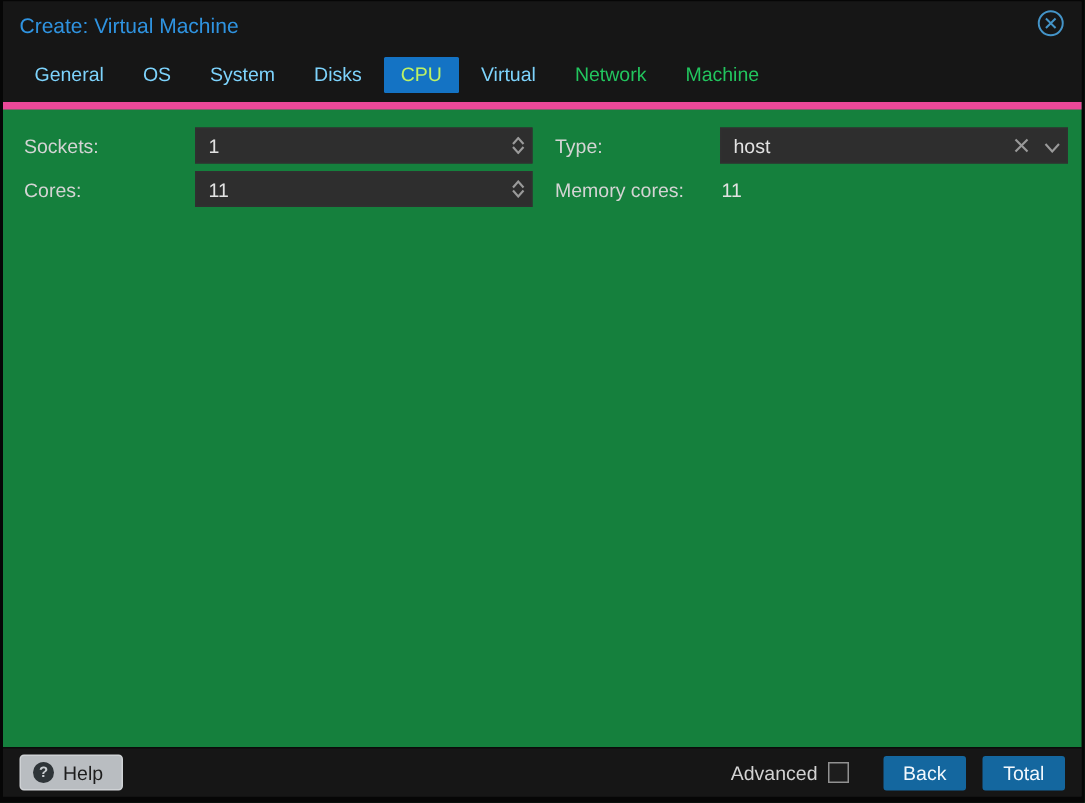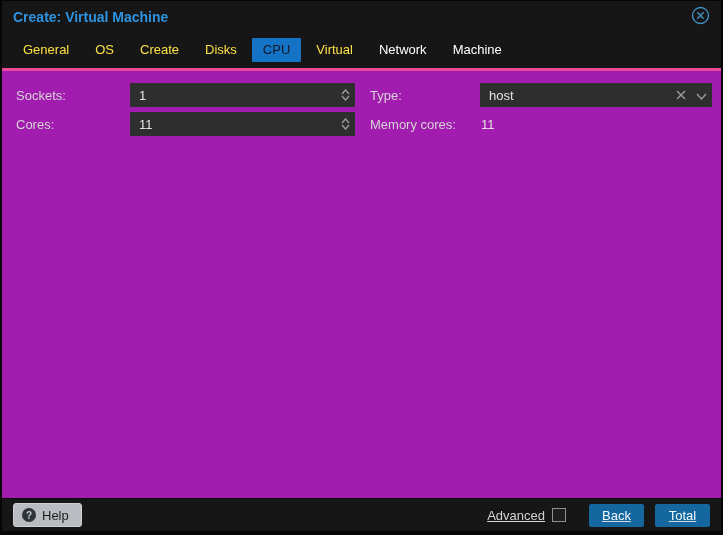--- a/index.html
+++ b/index.html
@@ -12,42 +12,41 @@
     border-width: 1px 2px 4px 2px;
     background: #161616;
     display: flex; flex-direction: column;
   }
 
   
   .titlebar {
     height: 31px; background: #161616;
     display: flex; align-items: center;
     padding: 12px 11px;
-    font-weight: bold;
   }
   .title { color: #2f93e0; font-size: 14px; flex: 1; }
   .close-btn { width: 20px; height: 20px; display: flex; align-items: center; justify-content: center; cursor: pointer; }
 
   
   .tabbar {
     height: 36px; background: #161616;
     display: flex; align-items: center;
     padding: 0 10px; gap: 4px;
   }
   .tab {
     padding: 4px 11px; border-radius: 1px;
-    color: #fde047; cursor: pointer; line-height: 16px;
-  }
-  .tab.active { background: #1473c4; color: #0f172a; }
-  .tab.disabled { color: #ffffff; cursor: default; }
+    color: #7dd3fc; cursor: pointer; line-height: 16px;
+  }
+  .tab.active { background: #1473c4; color: #bef264; }
+  .tab.disabled { color: #22c55e; cursor: default; }
 
   
   .panel {
-    flex: 1; background: #a21caf;
-    border-top: 3px solid #ec4899;
+    flex: 1; background: #15803d;
+    border-top: 5px solid #ec4899;
     padding: 12px 13px 0 14px;
   }
   .form-grid {
     display: grid;
     grid-template-columns: 114px 225px 15px 110px 232px;
     grid-auto-rows: 24px;
     row-gap: 5px;
     align-items: center;
   }
   .flabel { color: #d4d4d4; }
@@ -89,21 +88,21 @@
     background: #b9bdc1; border: 1px solid #cfd2d5; border-radius: 3px;
     color: #1d1d1d; display: flex; align-items: center; gap: 6px;
     cursor: pointer;
   }
   .help-glyph {
     width: 14px; height: 14px; border-radius: 50%;
     background: #2e3438; color: #c9cdd1;
     font-size: 10px; font-weight: bold;
     display: flex; align-items: center; justify-content: center;
   }
-  .footer-right { margin-left: auto; display: flex; align-items: center; text-decoration: underline; }
+  .footer-right { margin-left: auto; display: flex; align-items: center; }
   .advanced-label { color: #d2d2d2; margin-right: 7px; }
   .checkbox {
     width: 14px; height: 14px;
     border: 1px solid #919191; background: #1d1d1d;
     margin-right: 12px; cursor: pointer;
   }
   .btn-blue {
     min-width: 55px; height: 23px; padding: 0 12px;
     background: #14679f; border: 1px solid #14679f; border-radius: 2px;
     color: #f2f8fd; font-family: "Liberation Sans", sans-serif; font-size: 13px;
@@ -125,21 +124,21 @@
           <line x1="6.3" y1="6.3" x2="12.7" y2="12.7" stroke="#4494c8" stroke-width="1.3"></line>
           <line x1="12.7" y1="6.3" x2="6.3" y2="12.7" stroke="#4494c8" stroke-width="1.3"></line>
         </svg>
       </span>
     </div>
   </div>
 
   <div class="tabbar">
     <div class="tab">General</div>
     <div class="tab">OS</div>
-    <div class="tab">Create</div>
+    <div class="tab">System</div>
     <div class="tab">Disks</div>
     <div class="tab active">CPU</div>
     <div class="tab">Virtual</div>
     <div class="tab disabled">Network</div>
     <div class="tab disabled">Machine</div>
   </div>
 
   <div class="panel">
     <div class="form-grid">
 

